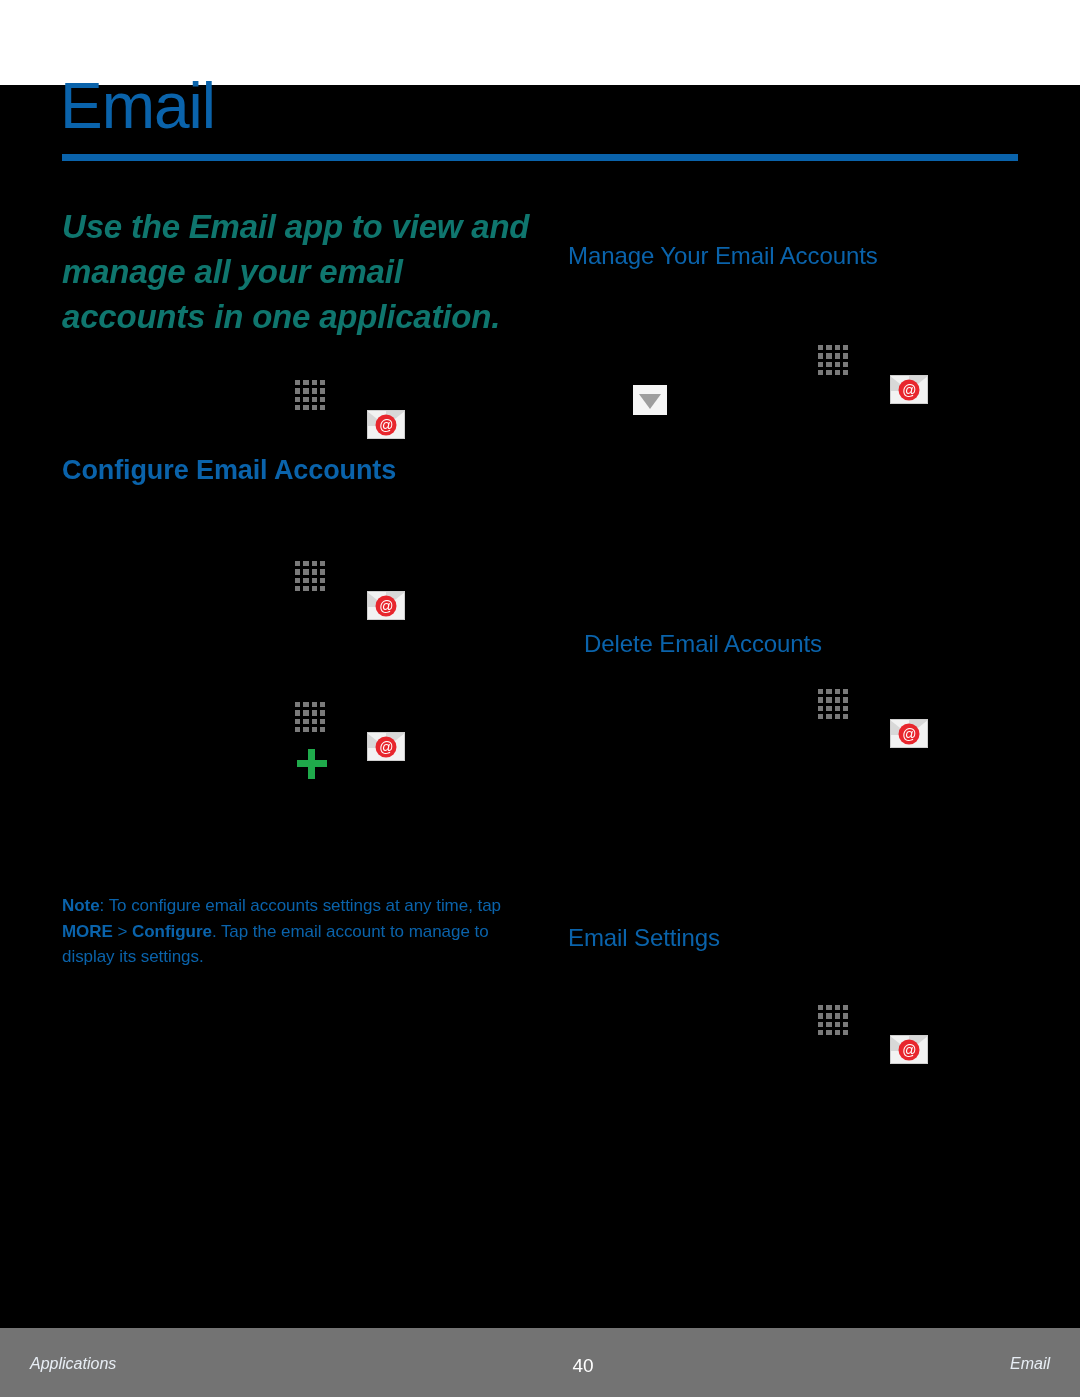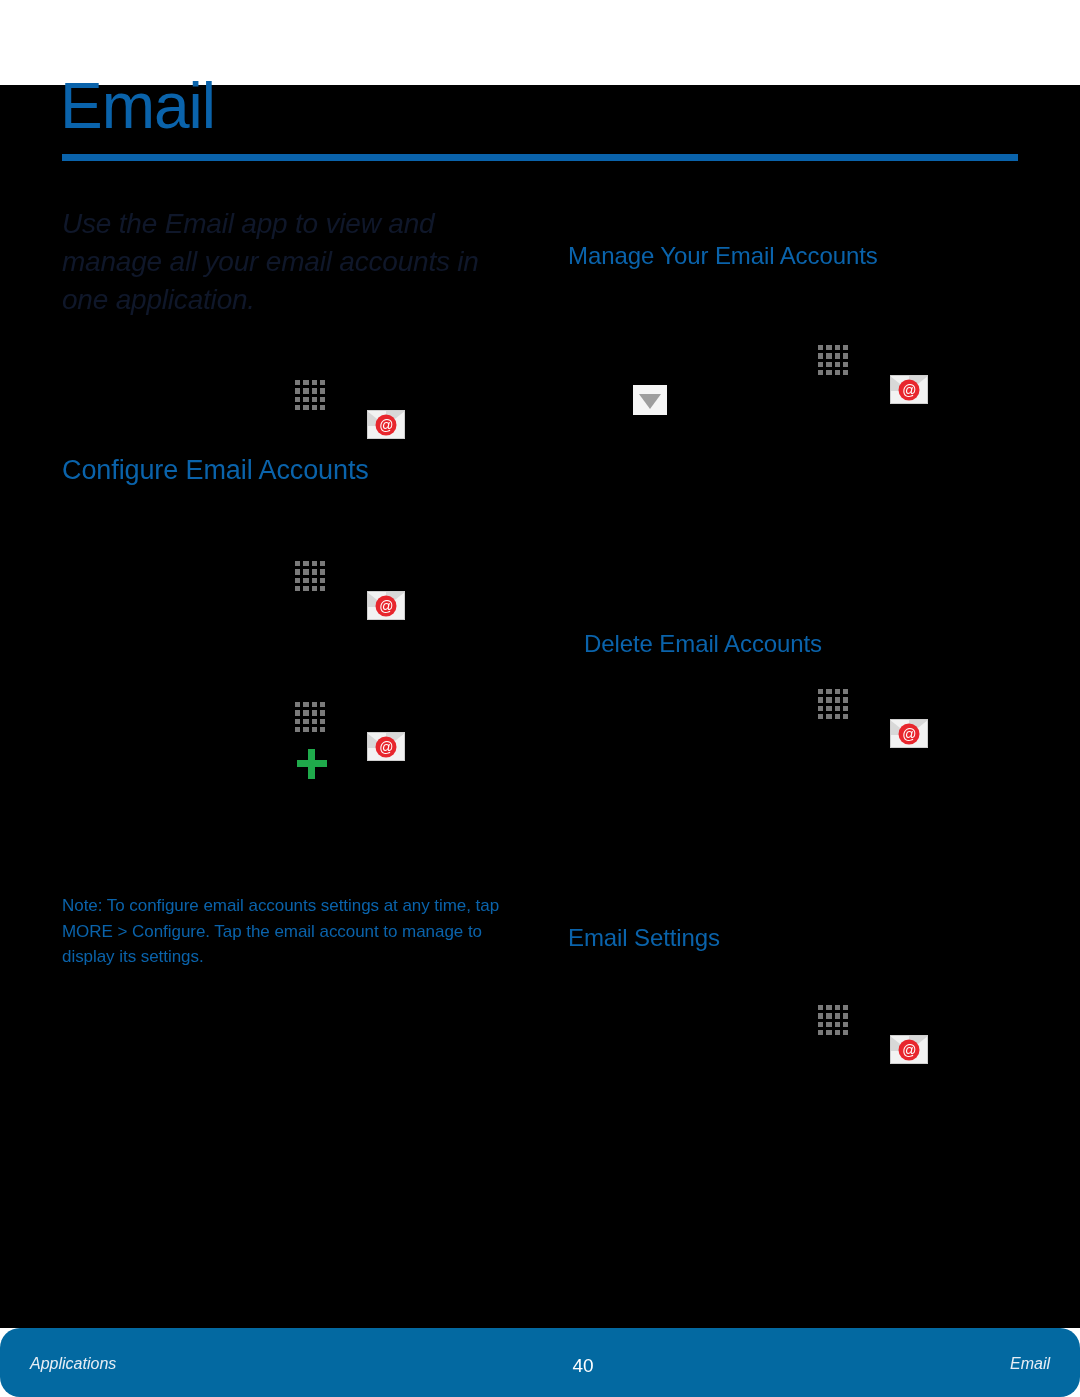--- a/index.html
+++ b/index.html
@@ -54,44 +54,44 @@
     width: 956px;
     height: 7px;
     background: #0a63ab;
   }
 
   
   .col-left  { position: absolute; left: 62px;  top: 205px; width: 470px; }
   .col-right { position: absolute; left: 568px; top: 205px; width: 460px; }
 
   .intro {
-    font-size: 28px;
+    font-size: 33px;
     font-style: italic;
-    font-weight: 400;
+    font-weight: 700;
     line-height: 1.36;
-    color: #0f172a;
+    color: #0f766e;
     letter-spacing: -0.2px;
   }
 
   .heading {
     font-size: 27px;
-    font-weight: normal;
+    font-weight: bold;
     color: #0a63ab;
     letter-spacing: -0.1px;
     white-space: nowrap;
   }
   .heading.light { font-weight: 400; font-size: 24px; margin-top: 27px; }
 
   .note {
     font-size: 17px;
     line-height: 1.5;
     color: #0a63ab;
     letter-spacing: -0.05px;
   }
-  .note b { font-weight: normal; margin-top: 41px; }
+  .note b { font-weight: bold; margin-top: 41px; }
 
   
   .icon-row { position: absolute; }
 
   .icon {
     display: inline-block;
     vertical-align: middle;
   }
 
   
@@ -186,22 +186,21 @@
     width: 7px; height: 30px;
   }
 
   
   .footer {
     position: absolute;
     left: 0;
     top: 1328px;
     width: 1080px;
     height: 69px;
-    background: #0369a1;
-    border-radius: 20px;
+    background: #737373;
   }
   .footer-left, .footer-center, .footer-right {
     position: absolute;
     top: 27px;
     color: #e8eef5;
     font-size: 16px;
     font-style: italic;
   }
   .footer-left  { left: 30px; }
   .footer-center{ left: 0; width: 1080px; text-align: center; font-style: normal; font-size: 19px; color: #ffffff; padding-left: 43px; }

